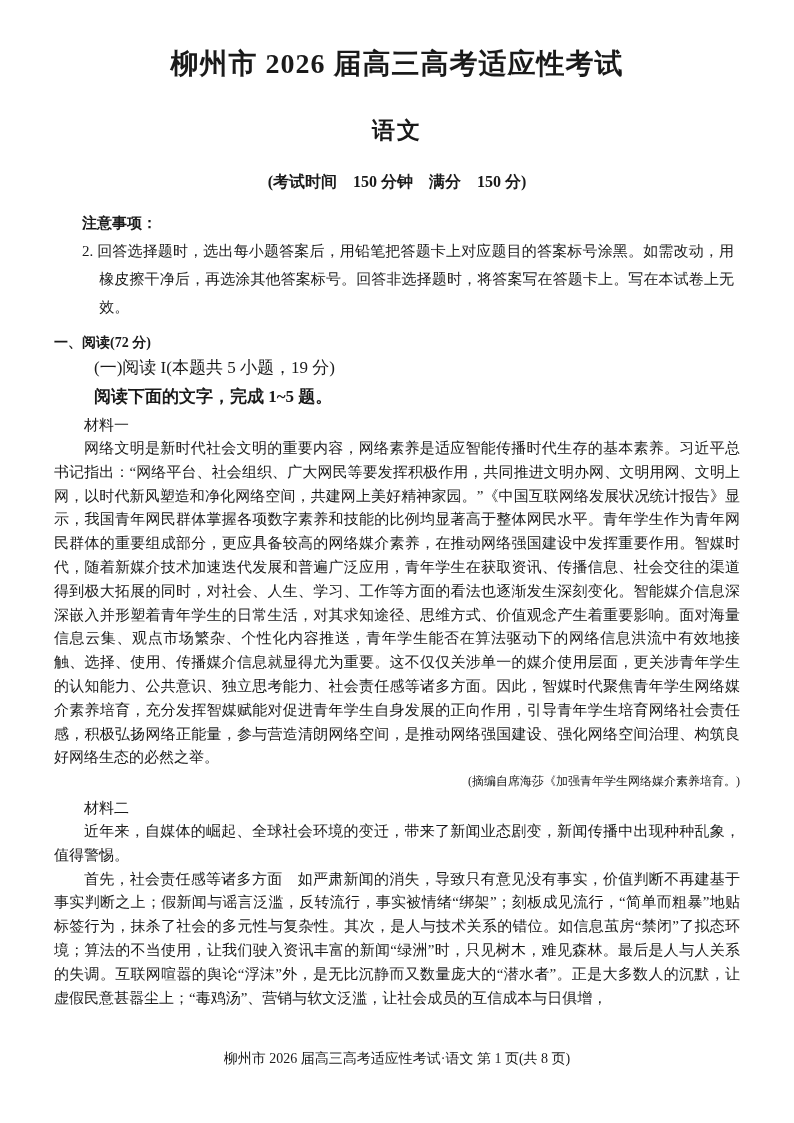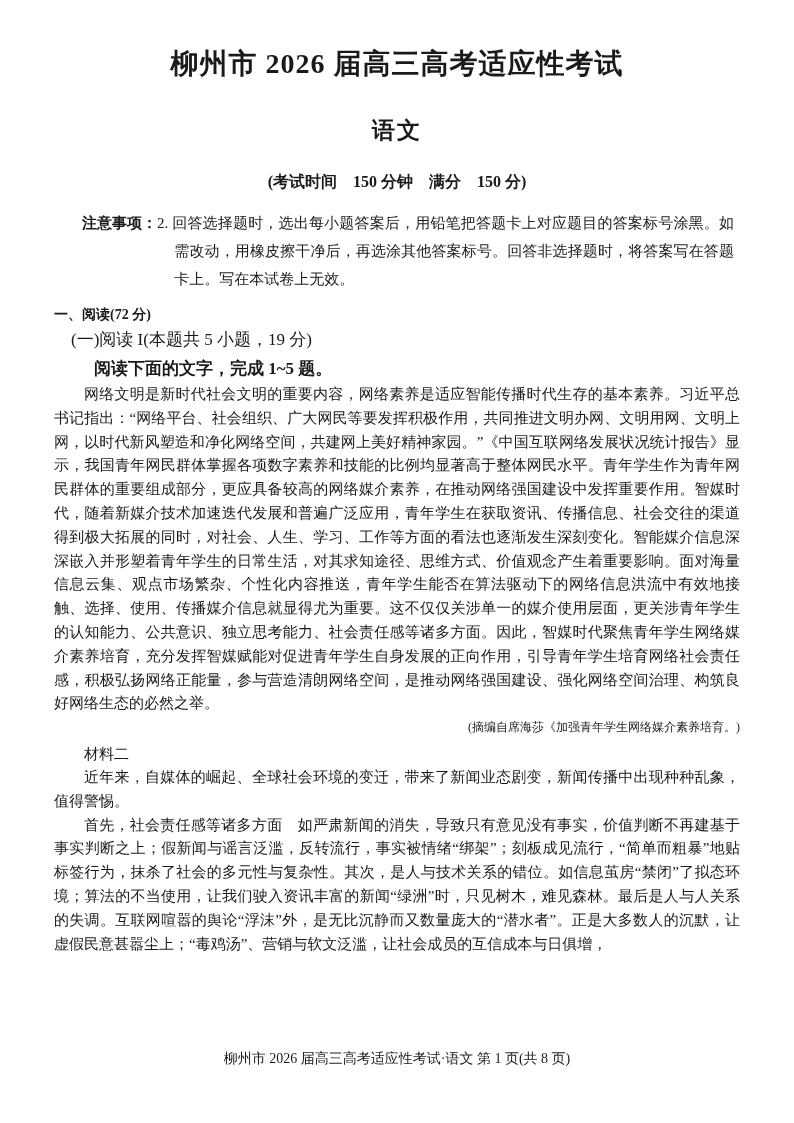--- a/index.html
+++ b/index.html
@@ -40,40 +40,41 @@
     font-weight: bold;
     line-height: 20px;
   }
   .notice {
     margin-top: 17px;
     margin-left: 28px;
     margin-right: 6px;
     display: flex;
     font-size: 15px;
     line-height: 28px;
+    flex-direction: column;
   }
   .notice-label {
     font-weight: bold;
     white-space: nowrap;
     flex: none;
   }
   .notice-items { flex: 1; }
   .notice-item { text-align: justify; }
   .notice-item.hanging {
     padding-left: 1.15em;
     text-indent: -1.15em;
   }
   .content { margin-top: 12px; }
   .section-heading {
     font-size: 14px;
     font-weight: bold;
     line-height: 20px;
   }
   .subsection-heading {
-    margin-left: 17px;
+    margin-left: 40px;
     font-size: 17px;
     line-height: 29px;
   }
   .instruction {
     margin-left: 40px;
     font-size: 17px;
     font-weight: bold;
     line-height: 29px;
   }
   .material-label {
@@ -119,20 +120,21 @@
     <div class="notice-items">
       <div class="notice-item hanging">2. 回答选择题时，选出每小题答案后，用铅笔把答题卡上对应题目的答案标号涂黑。如需改动，用橡皮擦干净后，再选涂其他答案标号。回答非选择题时，将答案写在答题卡上。写在本试卷上无效。</div>
     </div>
   </div>
 
   <div class="content">
     <div class="section-heading">一、阅读(72 分)</div>
     <div class="subsection-heading">(一)阅读 I(本题共 5 小题，19 分)</div>
     <div class="instruction">阅读下面的文字，完成 1~5 题。</div>
 
+    <div class="material-label">材料一</div>
     <p class="body-para">网络文明是新时代社会文明的重要内容，网络素养是适应智能传播时代生存的基本素养。习近平总书记指出：“网络平台、社会组织、广大网民等要发挥积极作用，共同推进文明办网、文明用网、文明上网，以时代新风塑造和净化网络空间，共建网上美好精神家园。”《中国互联网络发展状况统计报告》显示，我国青年网民群体掌握各项数字素养和技能的比例均显著高于整体网民水平。青年学生作为青年网民群体的重要组成部分，更应具备较高的网络媒介素养，在推动网络强国建设中发挥重要作用。智媒时代，随着新媒介技术加速迭代发展和普遍广泛应用，青年学生在获取资讯、传播信息、社会交往的渠道得到极大拓展的同时，对社会、人生、学习、工作等方面的看法也逐渐发生深刻变化。智能媒介信息深深嵌入并形塑着青年学生的日常生活，对其求知途径、思维方式、价值观念产生着重要影响。面对海量信息云集、观点市场繁杂、个性化内容推送，青年学生能否在算法驱动下的网络信息洪流中有效地接触、选择、使用、传播媒介信息就显得尤为重要。这不仅仅关涉单一的媒介使用层面，更关涉青年学生的认知能力、公共意识、独立思考能力、社会责任感等诸多方面。因此，智媒时代聚焦青年学生网络媒介素养培育，充分发挥智媒赋能对促进青年学生自身发展的正向作用，引导青年学生培育网络社会责任感，积极弘扬网络正能量，参与营造清朗网络空间，是推动网络强国建设、强化网络空间治理、构筑良好网络生态的必然之举。</p>
     <div class="attribution">(摘编自席海莎《加强青年学生网络媒介素养培育。)</div>
 
     <div class="material-label">材料二</div>
     <p class="body-para">近年来，自媒体的崛起、全球社会环境的变迁，带来了新闻业态剧变，新闻传播中出现种种乱象，值得警惕。</p>
     <p class="body-para">首先，社会责任感等诸多方面　如严肃新闻的消失，导致只有意见没有事实，价值判断不再建基于事实判断之上；假新闻与谣言泛滥，反转流行，事实被情绪“绑架”；刻板成见流行，“简单而粗暴”地贴标签行为，抹杀了社会的多元性与复杂性。其次，是人与技术关系的错位。如信息茧房“禁闭”了拟态环境；算法的不当使用，让我们驶入资讯丰富的新闻“绿洲”时，只见树木，难见森林。最后是人与人关系的失调。互联网喧嚣的舆论“浮沫”外，是无比沉静而又数量庞大的“潜水者”。正是大多数人的沉默，让虚假民意甚嚣尘上；“毒鸡汤”、营销与软文泛滥，让社会成员的互信成本与日俱增，</p>
   </div>
 
   <div class="footer">柳州市 2026 届高三高考适应性考试·语文 第 1 页(共 8 页)</div>
 

